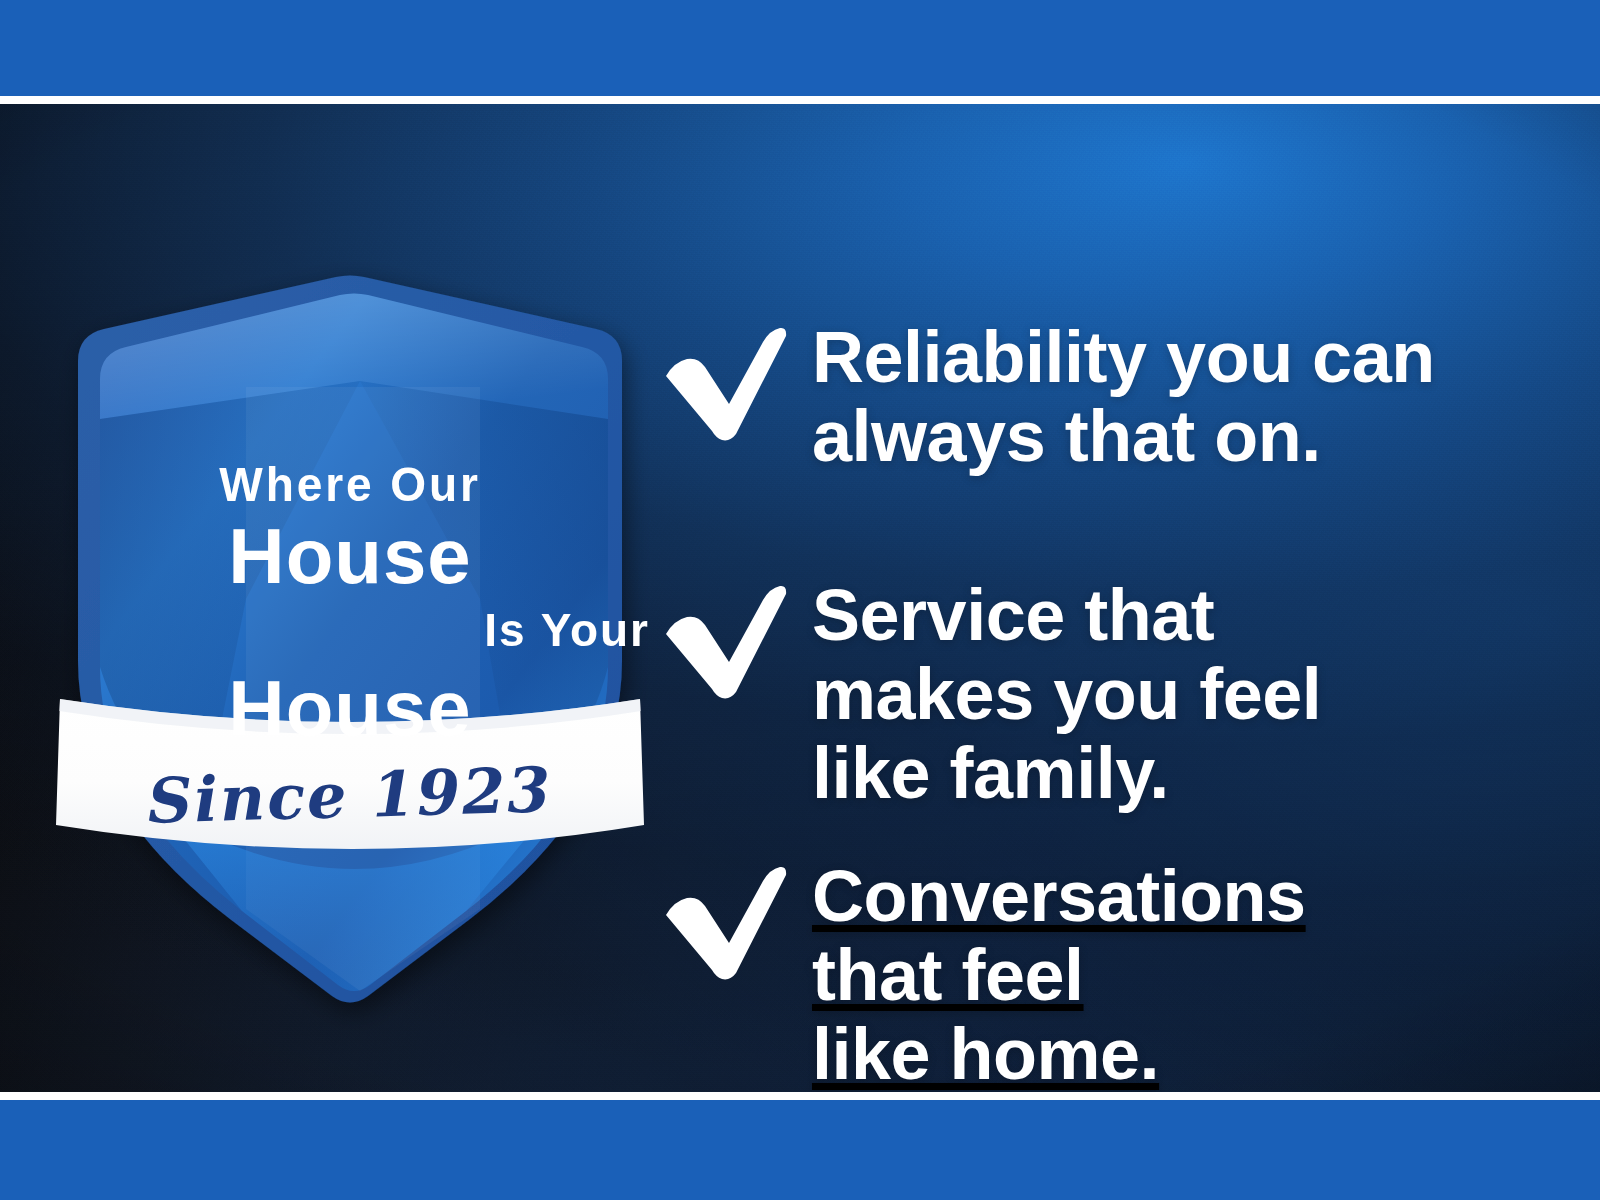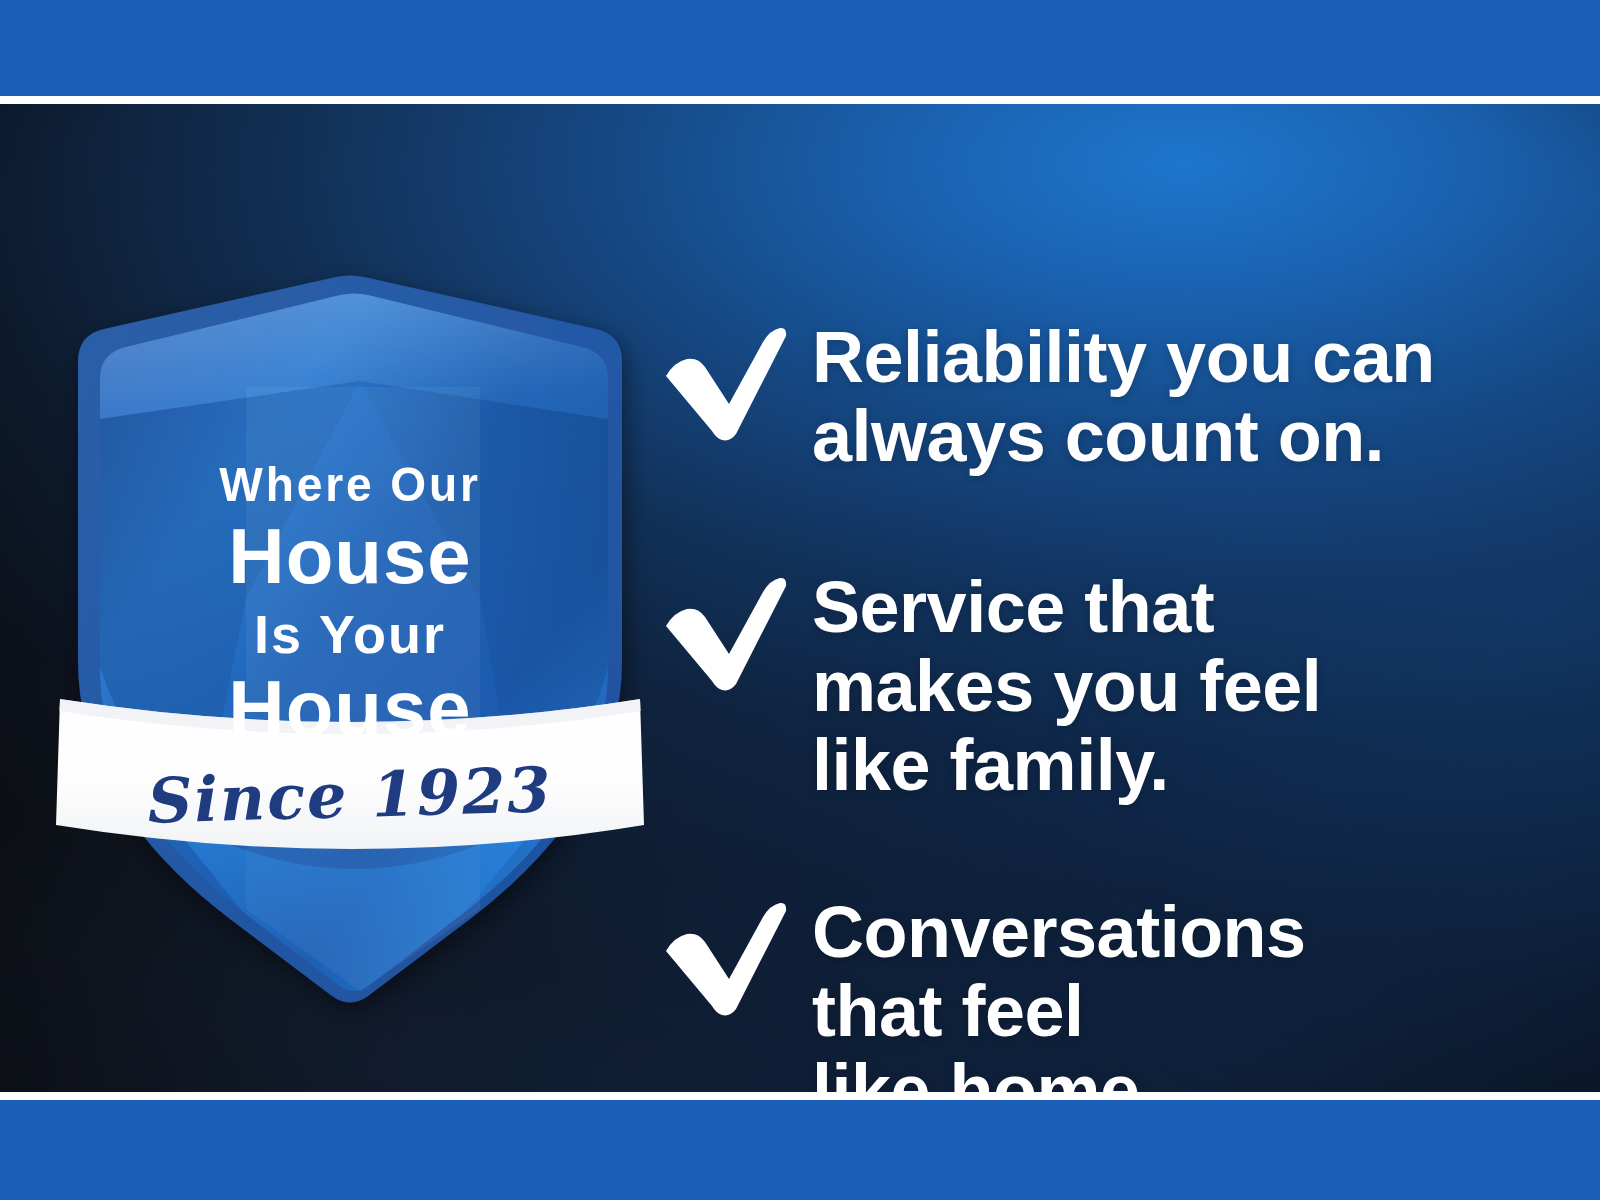--- a/index.html
+++ b/index.html
@@ -107,22 +107,22 @@
     font-size: 48px; letter-spacing: 3px; line-height: 1;
     transform: scaleX(0.96);
   }
   .bl-house1 {
     position: absolute; left: 0; top: 248px; width: 600px;
     text-align: center; color: #fff; font-weight: 700;
     font-size: 78px; letter-spacing: 1px; line-height: 1;
   }
   .bl-isyour {
     position: absolute; left: 0; top: 338px; width: 600px;
-    text-align: center; color: #fff; font-weight: 700;
-    font-size: 54px; letter-spacing: 2px; line-height: 1;
+    text-align: right; color: #fff; font-weight: 700;
+    font-size: 46px; letter-spacing: 2px; line-height: 1;
   }
   .bl-house2 {
     position: absolute; left: 0; top: 400px; width: 600px;
     text-align: center; color: #fff; font-weight: 700;
     font-size: 78px; letter-spacing: 1px; line-height: 1;
   }
   .bl-since {
     position: absolute; left: 0; top: 496px; width: 600px;
     text-align: center; color: #1f3c80;
     font-family: "DejaVu Serif", serif;
@@ -140,22 +140,22 @@
     height: 988px;
   }
   .benefit {
     position: absolute;
     left: 0;
     display: flex;
     align-items: flex-start;
     gap: 24px;
   }
   .benefit.b1 { top: 110px; }
-  .benefit.b2 { top: 360px; }
-  .benefit.b3 { top: 685px; }
+  .benefit.b2 { top: 368px; }
+  .benefit.b3 { top: 649px; text-decoration: underline; }
 
   .check-icon {
     flex: 0 0 auto;
     width: 128px;
     height: 118px;
     margin-top: 6px;
   }
   .check-icon svg { display: block; width: 128px; height: 118px; }
 
   .benefit-text {
@@ -285,21 +285,21 @@
     <div class="benefits">
 
       <div class="benefit b1">
         <span class="check-icon">
           <svg viewBox="0 0 128 118" xmlns="http://www.w3.org/2000/svg">
             <path d="M 6 52 Q 14 38 27 35 Q 38 33 45 43 L 69 80 L 103 18 Q 110 6 120 4 Q 127 3 126 12
                      L 76 110 Q 70 118 62 116 Q 56 114 52 107 Z" fill="#ffffff"></path>
           </svg>
         </span>
         <div class="benefit-text">Reliability you can
-always count on.</div>
+always that on.</div>
       </div>
 
       <div class="benefit b2">
         <span class="check-icon">
           <svg viewBox="0 0 128 118" xmlns="http://www.w3.org/2000/svg">
             <path d="M 6 52 Q 14 38 27 35 Q 38 33 45 43 L 69 80 L 103 18 Q 110 6 120 4 Q 127 3 126 12
                      L 76 110 Q 70 118 62 116 Q 56 114 52 107 Z" fill="#ffffff"></path>
           </svg>
         </span>
         <div class="benefit-text">Service that

